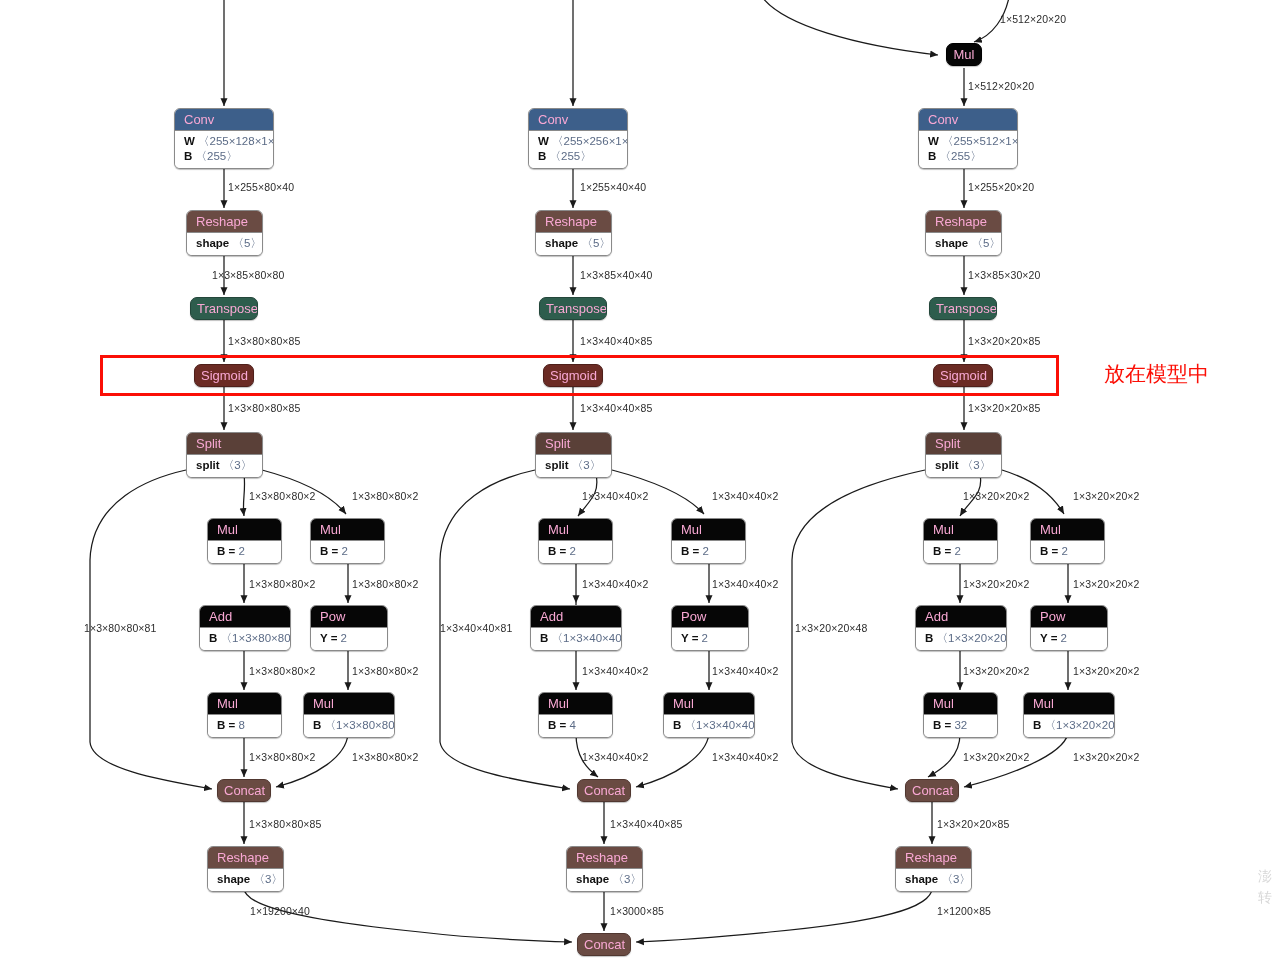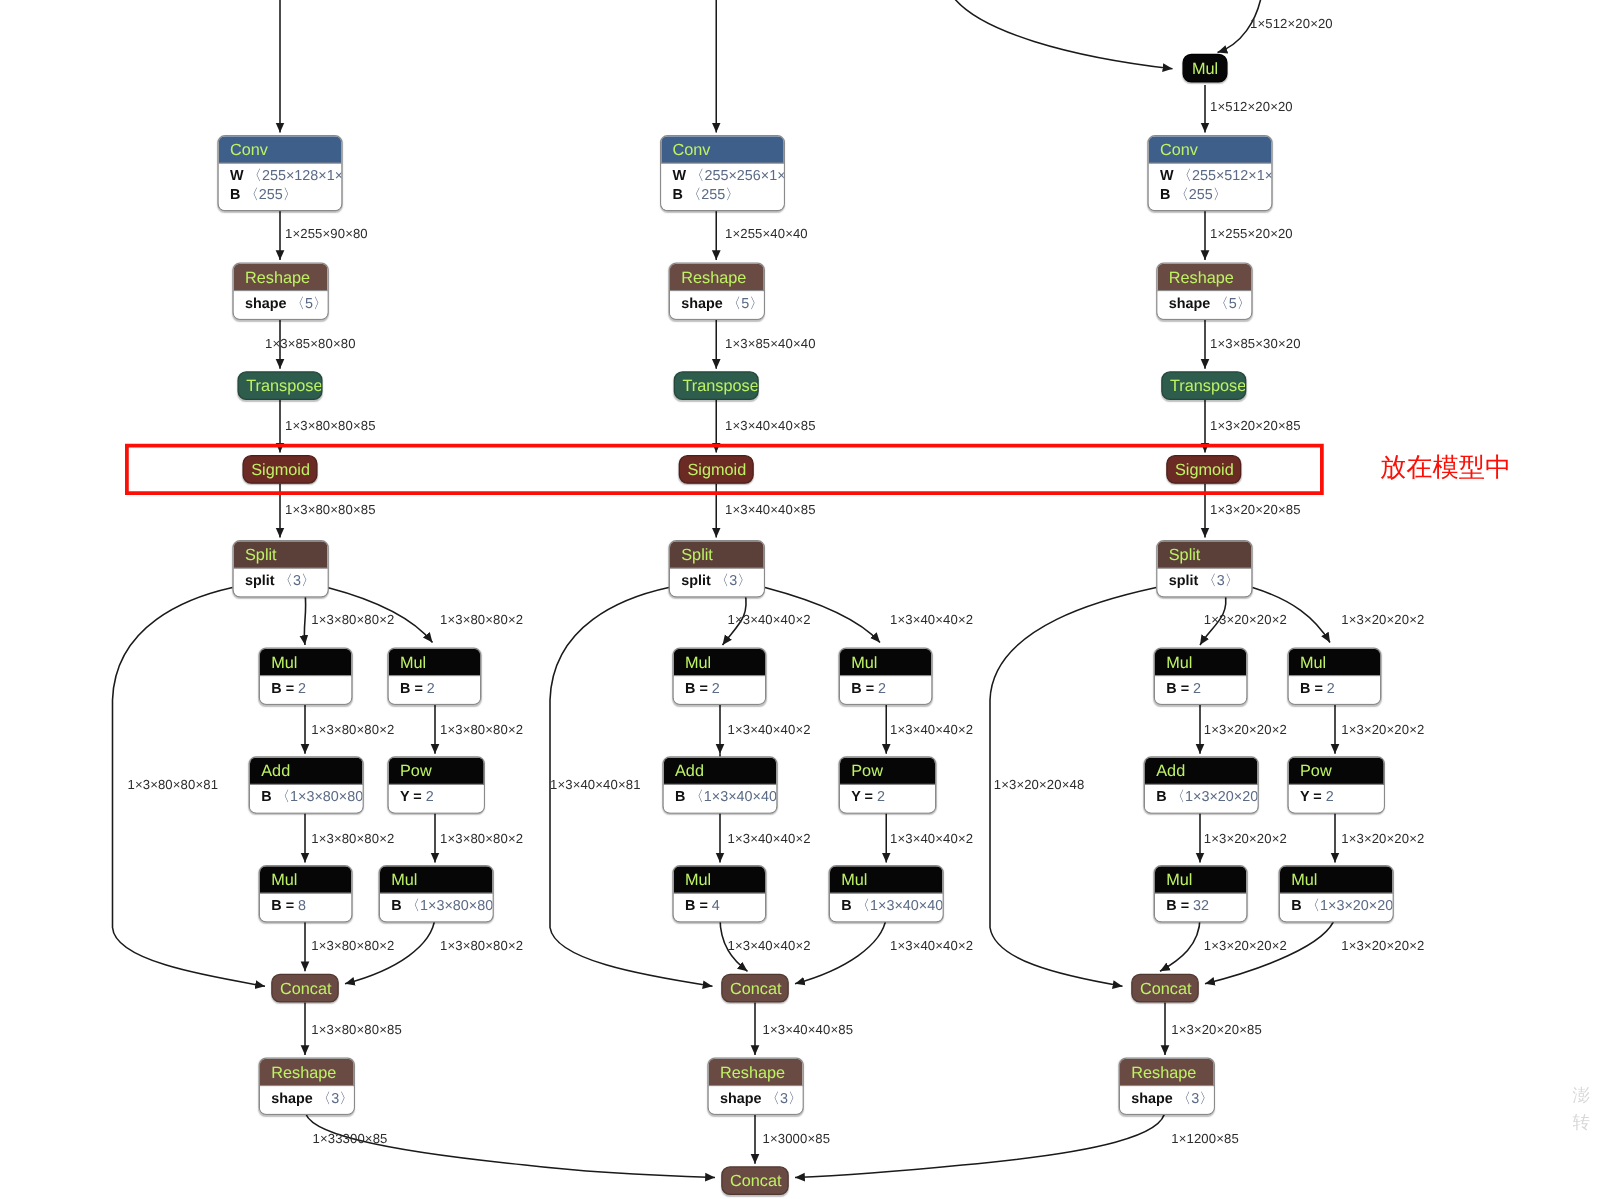--- a/index.html
+++ b/index.html
@@ -18,21 +18,21 @@
     border-radius:6px;
     background:#fff;
     box-shadow:0 1px 1px rgba(0,0,0,.25);
     overflow:hidden;
     box-sizing:border-box;
   }
   .node .hdr{
     font-size:13px;
     line-height:21px;
     padding:0 9px;
-    color:#bef264;
+    color:#f9a8d4;
     white-space:nowrap;
   }
   .node.hasbody .hdr{border-bottom:1px solid #8a8a8a;}
   .node .body{
     background:#fff;
     padding:3px 9px 4px 9px;
   }
   .node .attr{
     font-size:11.5px;
     line-height:15px;
@@ -388,21 +388,21 @@
         </div>
       </div>
       <div class="node pill p-concat" style="left: 577px; top: 933px; width: 54px;">
         <div class="hdr" style="text-align: center; padding: 0px 6px;">Concat</div>
       </div>
     </div>
 
   <div id="labels">
       <div class="elabel" style="left: 1000px; top: 13px;">1×512×20×20</div>
       <div class="elabel" style="left: 968px; top: 80px;">1×512×20×20</div>
-      <div class="elabel" style="left: 228px; top: 181px;">1×255×90×80</div>
+      <div class="elabel" style="left: 228px; top: 181px;">1×255×80×40</div>
       <div class="elabel" style="left: 580px; top: 181px;">1×255×40×40</div>
       <div class="elabel" style="left: 968px; top: 181px;">1×255×20×20</div>
       <div class="elabel" style="left: 212px; top: 269px;">1×3×85×80×80</div>
       <div class="elabel" style="left: 580px; top: 269px;">1×3×85×40×40</div>
       <div class="elabel" style="left: 968px; top: 269px;">1×3×85×30×20</div>
       <div class="elabel" style="left: 228px; top: 335px;">1×3×80×80×85</div>
       <div class="elabel" style="left: 580px; top: 335px;">1×3×40×40×85</div>
       <div class="elabel" style="left: 968px; top: 335px;">1×3×20×20×85</div>
       <div class="elabel" style="left: 228px; top: 402px;">1×3×80×80×85</div>
       <div class="elabel" style="left: 580px; top: 402px;">1×3×40×40×85</div>
@@ -412,39 +412,39 @@
       <div class="elabel" style="left: 582px; top: 490px;">1×3×40×40×2</div>
       <div class="elabel" style="left: 712px; top: 490px;">1×3×40×40×2</div>
       <div class="elabel" style="left: 963px; top: 490px;">1×3×20×20×2</div>
       <div class="elabel" style="left: 1073px; top: 490px;">1×3×20×20×2</div>
       <div class="elabel" style="left: 249px; top: 578px;">1×3×80×80×2</div>
       <div class="elabel" style="left: 352px; top: 578px;">1×3×80×80×2</div>
       <div class="elabel" style="left: 582px; top: 578px;">1×3×40×40×2</div>
       <div class="elabel" style="left: 712px; top: 578px;">1×3×40×40×2</div>
       <div class="elabel" style="left: 963px; top: 578px;">1×3×20×20×2</div>
       <div class="elabel" style="left: 1073px; top: 578px;">1×3×20×20×2</div>
-      <div class="elabel" style="left: 102px; top: 622px;">1×3×80×80×81</div>
+      <div class="elabel" style="left: 84px; top: 622px;">1×3×80×80×81</div>
       <div class="elabel" style="left: 440px; top: 622px;">1×3×40×40×81</div>
       <div class="elabel" style="left: 795px; top: 622px;">1×3×20×20×48</div>
       <div class="elabel" style="left: 249px; top: 665px;">1×3×80×80×2</div>
       <div class="elabel" style="left: 352px; top: 665px;">1×3×80×80×2</div>
       <div class="elabel" style="left: 582px; top: 665px;">1×3×40×40×2</div>
       <div class="elabel" style="left: 712px; top: 665px;">1×3×40×40×2</div>
       <div class="elabel" style="left: 963px; top: 665px;">1×3×20×20×2</div>
       <div class="elabel" style="left: 1073px; top: 665px;">1×3×20×20×2</div>
       <div class="elabel" style="left: 249px; top: 751px;">1×3×80×80×2</div>
       <div class="elabel" style="left: 352px; top: 751px;">1×3×80×80×2</div>
       <div class="elabel" style="left: 582px; top: 751px;">1×3×40×40×2</div>
       <div class="elabel" style="left: 712px; top: 751px;">1×3×40×40×2</div>
       <div class="elabel" style="left: 963px; top: 751px;">1×3×20×20×2</div>
       <div class="elabel" style="left: 1073px; top: 751px;">1×3×20×20×2</div>
       <div class="elabel" style="left: 249px; top: 818px;">1×3×80×80×85</div>
       <div class="elabel" style="left: 610px; top: 818px;">1×3×40×40×85</div>
       <div class="elabel" style="left: 937px; top: 818px;">1×3×20×20×85</div>
-      <div class="elabel" style="left: 250px; top: 905px;">1×33300×85</div>
+      <div class="elabel" style="left: 250px; top: 905px;">1×19200×40</div>
       <div class="elabel" style="left: 610px; top: 905px;">1×3000×85</div>
       <div class="elabel" style="left: 937px; top: 905px;">1×1200×85</div>
     </div>
 
   <div id="watermark" style="left: 1258px; top: 866px;">
       <div>澎</div>
       <div>转</div>
     </div>
 
 </div>

